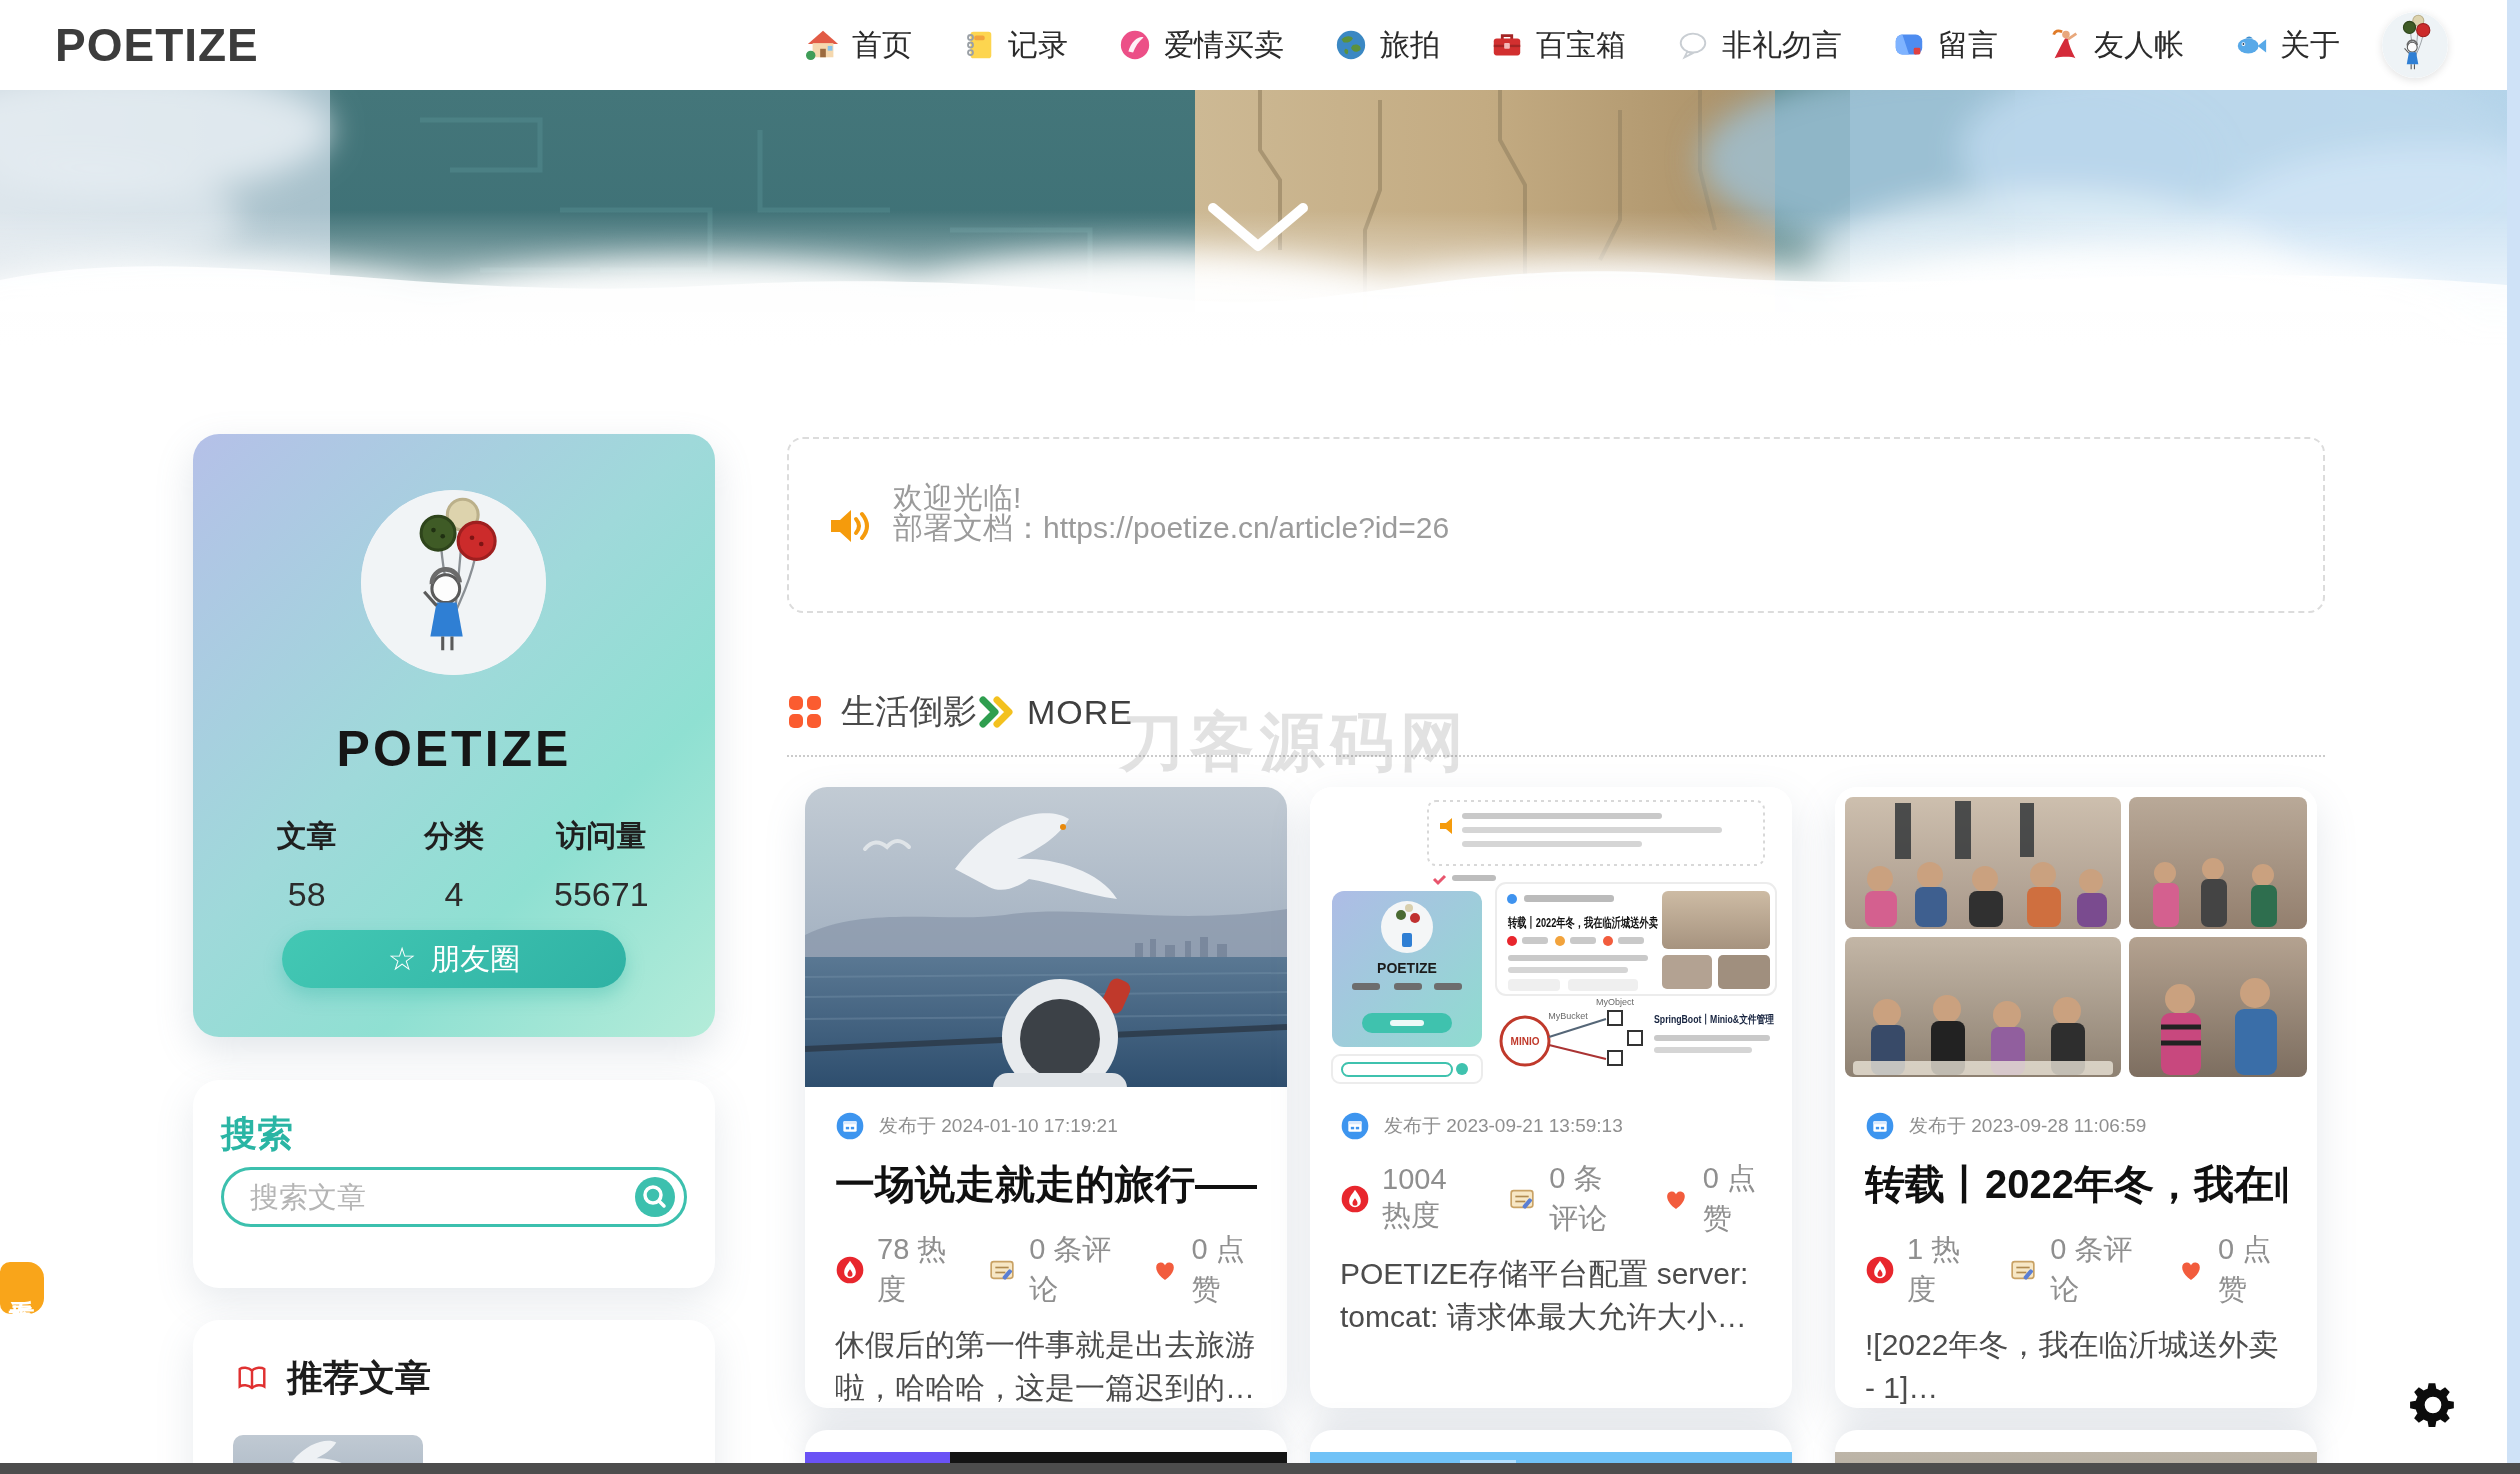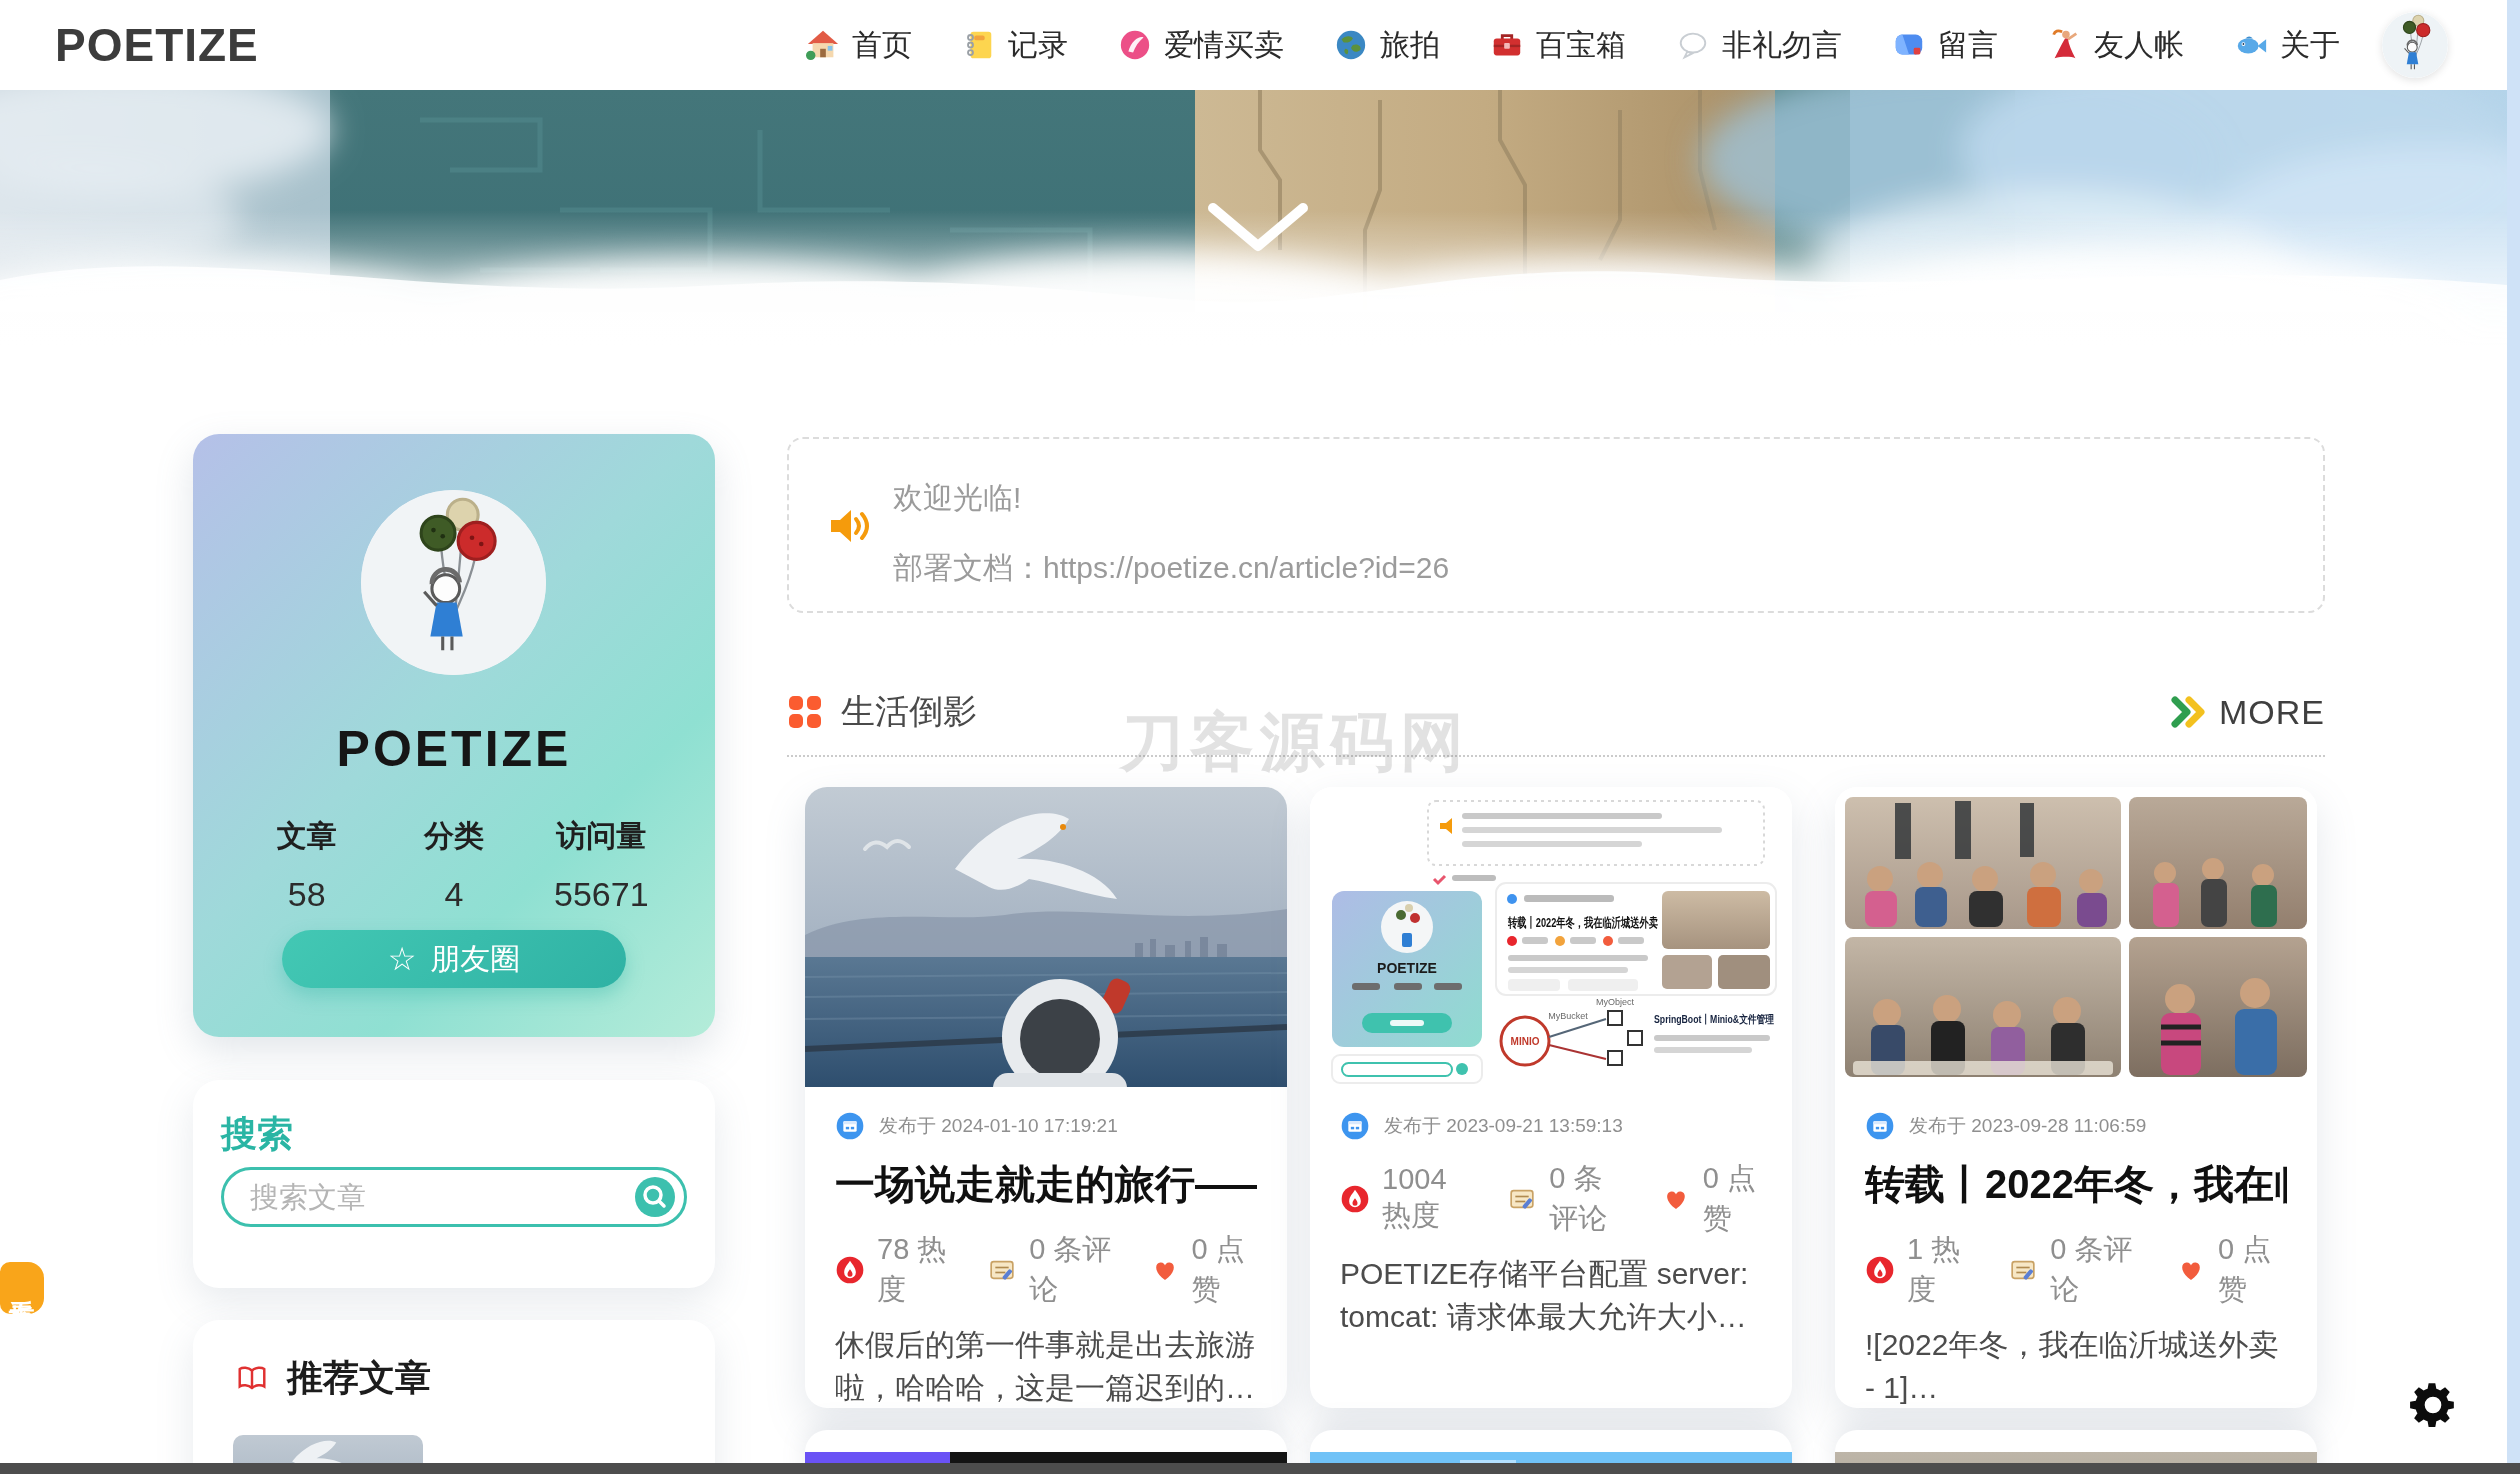--- a/index.html
+++ b/index.html
@@ -58,23 +58,23 @@
   .recommend-title svg { width:38px; height:34px; }
   .recommend-item { margin-top:32px; display:flex; align-items:center; gap:26px; cursor:pointer; }
   .recommend-thumb { width:190px; height:108px; border-radius:10px; overflow:hidden; flex:none; }
   .recommend-thumb svg { width:100%; height:100%; display:block; }
   .recommend-item-title { font-size:32px; color:#222; white-space:nowrap; overflow:hidden; }
   
   .main { position:absolute; left:787px; top:437px; width:1538px; }
   .welcome-box { position:relative; width:1538px; height:176px; border:2px dashed #dcdcdc; border-radius:16px; }
   .welcome-speaker { position:absolute; left:36px; top:64px; width:46px; height:46px; }
   .welcome-lines { position:absolute; left:104px; top:44px; font-size:30px; color:#9b9b9b; line-height:1; }
-  .welcome-line2 { margin-top:40px; }
+  .welcome-line2 { }
   .section-header { position:absolute; left:0; top:253px; width:1538px; height:44px;
-                    display:flex; align-items:center; justify-content:space-between; }
+                    display:flex; align-items:center; justify-content:flex-start; }
   .section-left { display:flex; align-items:center; gap:18px; }
   .section-left svg { width:36px; height:36px; }
   .section-title { font-size:34px; color:#4a4a4a; }
   .more-link { display:flex; align-items:center; gap:10px; cursor:pointer; }
   .more-link svg { width:40px; height:34px; }
   .more-label { font-size:34px; color:#3f3f3f; letter-spacing:1px; }
   .dotted-sep { position:absolute; left:0; top:318px; width:1538px; border-top:2px dotted #cbcbcb; }
   .watermark { position:absolute; left:333px; top:262px; font-size:64px; font-weight:800; letter-spacing:6px;
                color:rgba(110,110,110,.20); z-index:5; pointer-events:none; }
   

